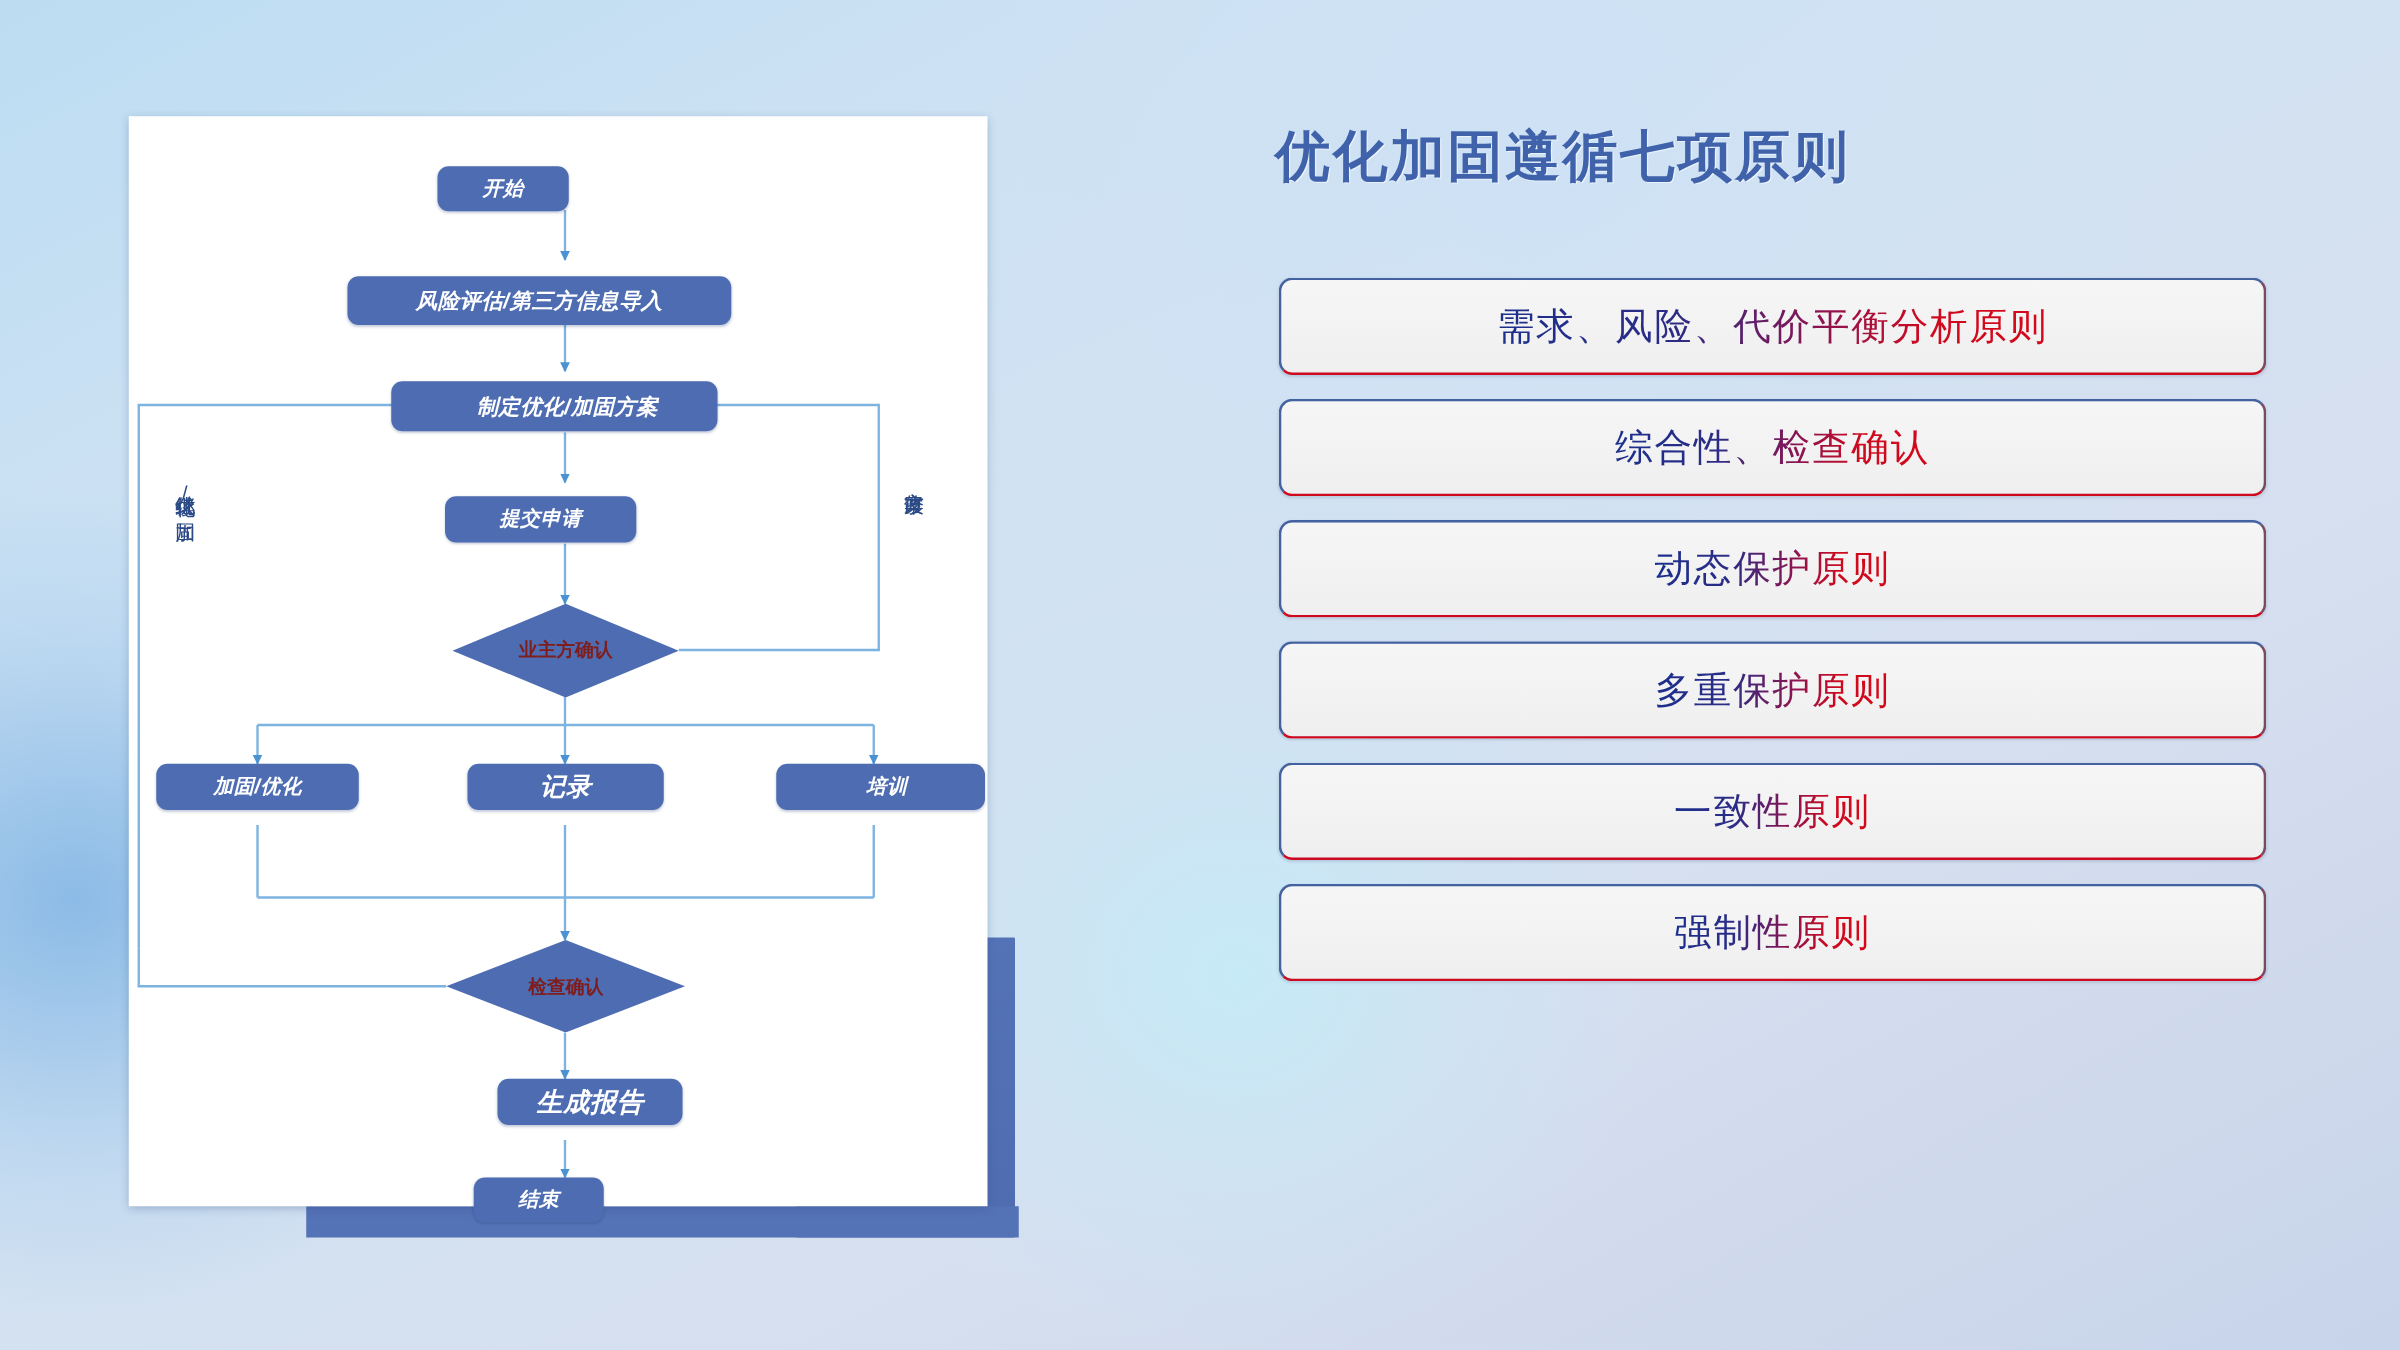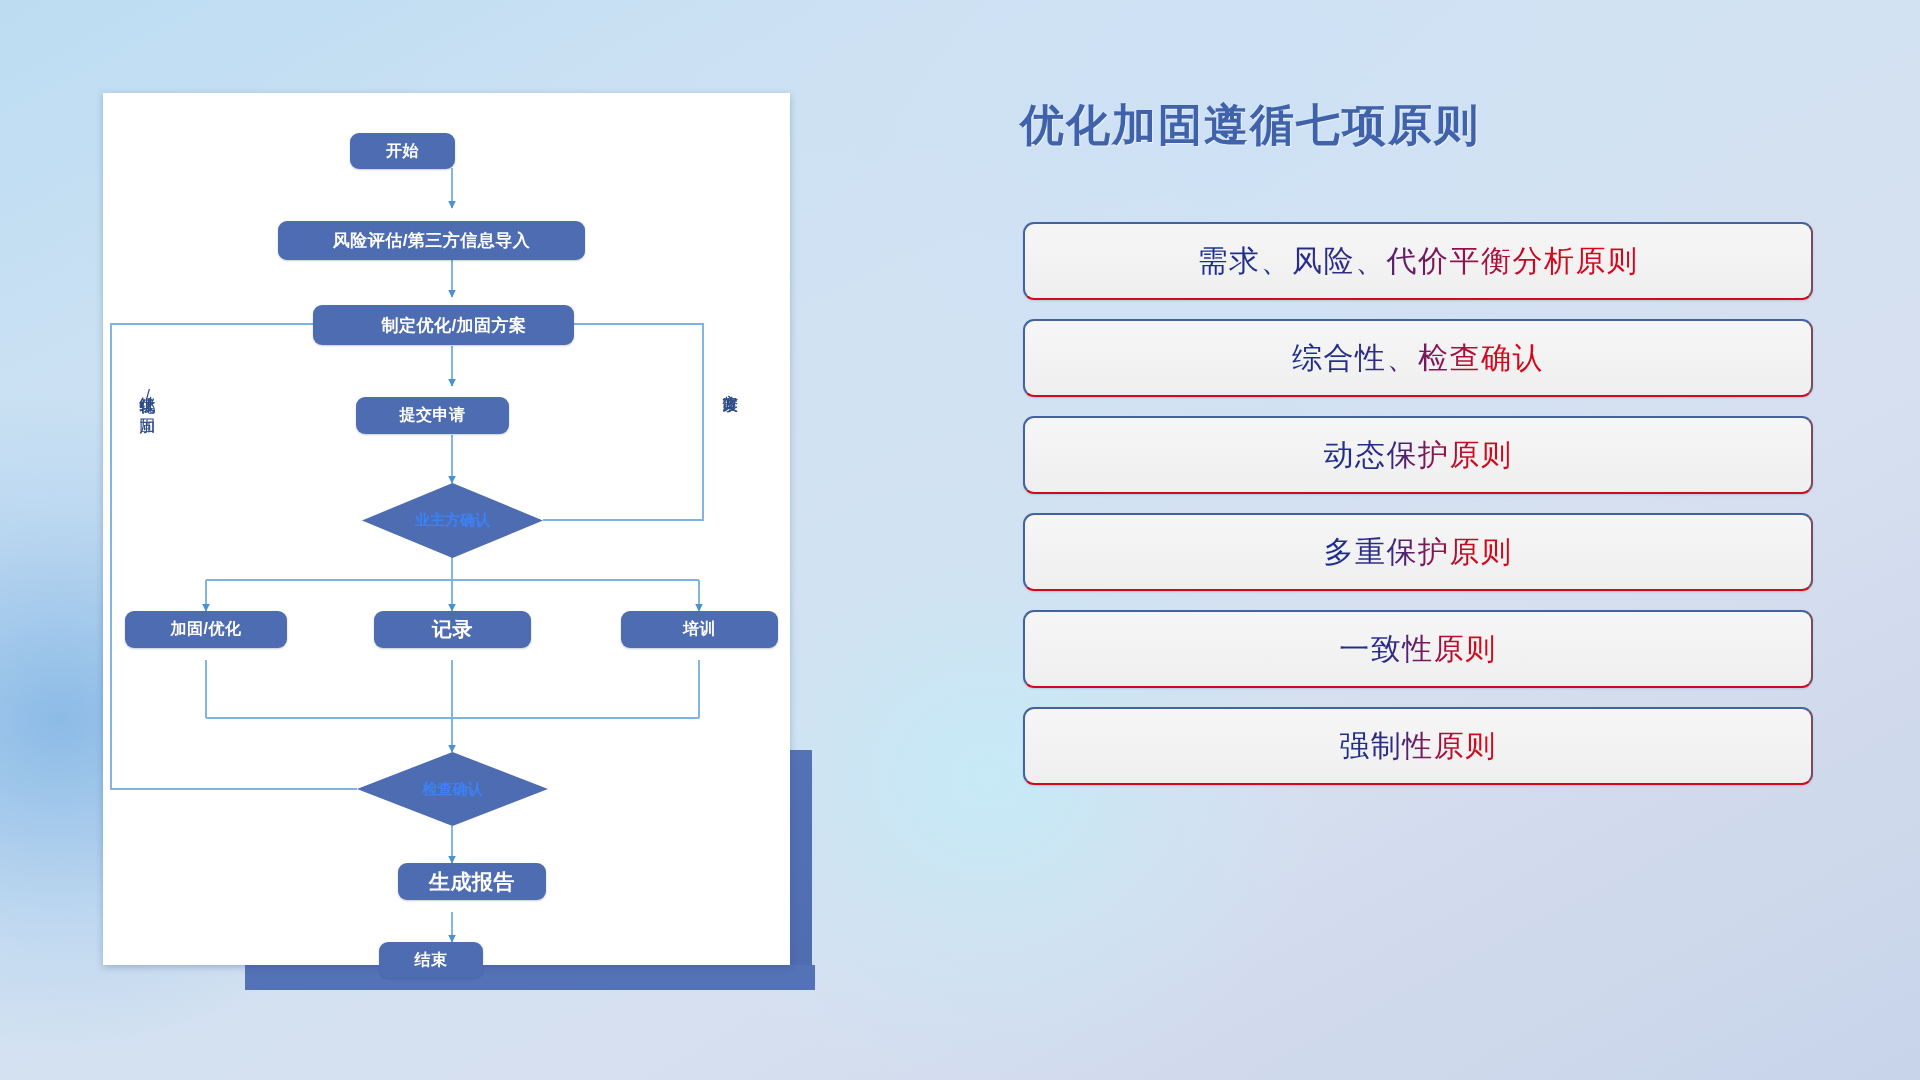--- a/index.html
+++ b/index.html
@@ -51,38 +51,39 @@
     background: #4e6cb1;
     color: #ffffff;
     border-radius: 9px;
     display: flex;
     align-items: center;
     justify-content: center;
     font-weight: bold;
     letter-spacing: 0.5px;
     box-shadow: 0 1px 2px rgba(30,55,110,0.25);
     white-space: nowrap;
+    font-style: italic;
   }
 
   .diamond-wrap {
     position: absolute;
     display: flex;
     align-items: center;
     justify-content: center;
   }
   .diamond-shape {
     position: absolute;
     left: 0; top: 0;
     width: 100%; height: 100%;
     background: #4e6cb1;
     clip-path: polygon(50% 0%, 100% 50%, 50% 100%, 0% 50%);
   }
   .diamond-label {
     position: relative;
-    color: #3b82f6;
+    color: #7f1d1d;
     font-weight: bold;
     font-size: 15px;
     z-index: 2;
     white-space: nowrap;
   }
 
   .vlabel {
     position: absolute;
     writing-mode: vertical-rl;
     text-orientation: upright;
@@ -219,21 +220,21 @@
     </div>
 
     <div class="node" style="left:22px; top:518px; width:162px; height:37px; font-size:16px;">
       <span>加固/优化</span>
     </div>
 
     <div class="node" style="left:271px; top:518px; width:157px; height:37px; font-size:20px;">
       <span>记录</span>
     </div>
 
-    <div class="node" style="left:518px; top:518px; width:157px; height:37px; font-size:16px;">
+    <div class="node" style="left:518px; top:518px; width:157px; height:37px; font-size:16px;padding-left:10px;">
       <span>培训</span>
     </div>
 
     <div class="diamond-wrap" style="left:254px; top:659px; width:191px; height:74px;">
       <div class="diamond-shape"></div>
       <span class="diamond-label">检查确认</span>
     </div>
 
     <div class="node" style="left:255px; top:770px; width:148px; height:37px; font-size:21px;margin-left:40px;">
       <span>生成报告</span>

